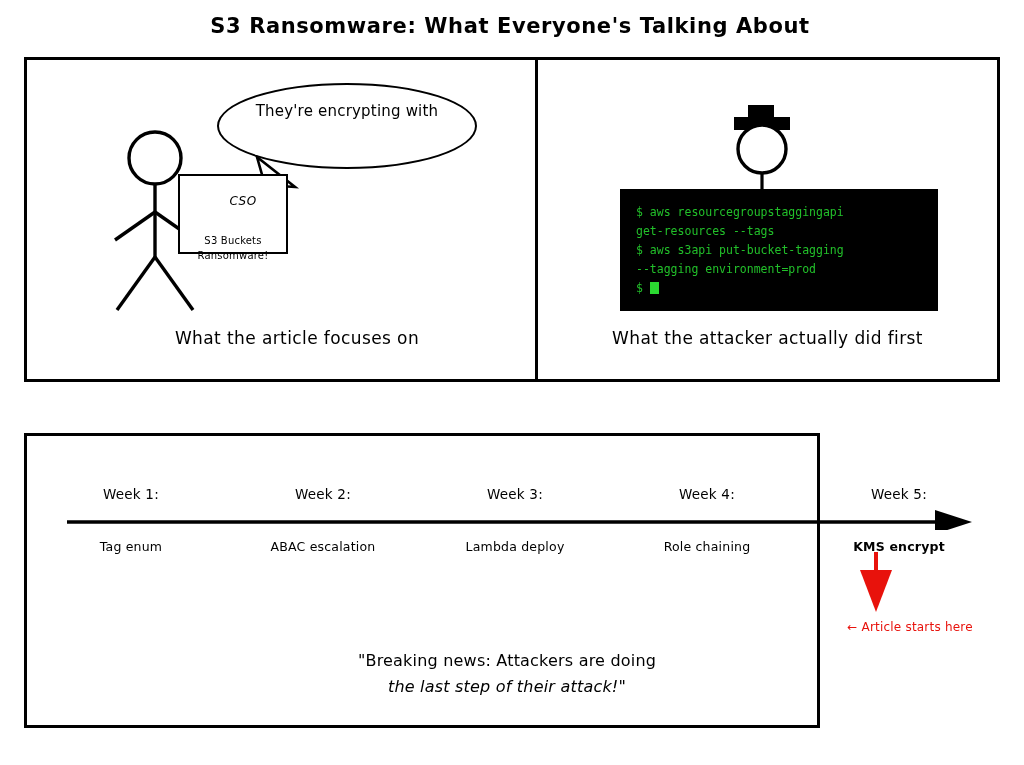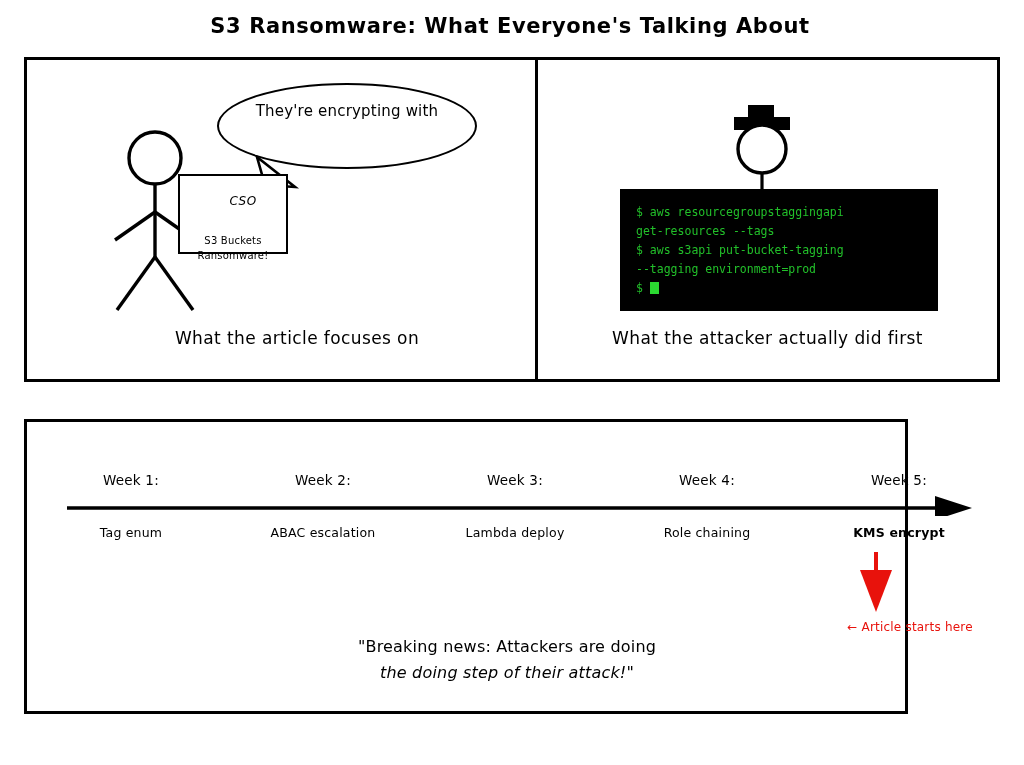--- a/index.html
+++ b/index.html
@@ -34,21 +34,21 @@
 
   
   .panel {
     position: absolute;
     background: #ffffff;
     border: 3px solid #000000;
     box-sizing: border-box;
   }
   #panel-left  { left: 24px;  top: 57px;  width: 546px; height: 325px; }
   #panel-right { left: 535px; top: 57px;  width: 465px; height: 325px; }
-  #panel-bottom{ left: 24px;  top: 419px; width: 884px; height: 295px; text-decoration: underline; }
+  #panel-bottom{ left: 24px;  top: 433px; width: 796px; height: 295px; text-decoration: underline; }
 
   .panel-caption {
     position: absolute;
     left: 0;
     width: 100%;
     bottom: 31px;
     text-align: center;
     font-size: 17px;
     font-weight: normal;
     letter-spacing: 0.4px;
@@ -270,21 +270,21 @@
   <div class="week-label hand" style="left:872px;">Week 5:</div>
 
   <div class="week-event hand" style="left:104px;">Tag enum</div>
   <div class="week-event hand" style="left:296px;">ABAC escalation</div>
   <div class="week-event hand" style="left:488px;">Lambda deploy</div>
   <div class="week-event hand" style="left:680px;">Role chaining</div>
   <div class="week-event hand bold" style="left:872px;">KMS encrypt</div>
 
   <div id="breaking-news" class="hand" style="position:absolute; left:230px; top:212px; width:500px;">
     <div class="line1">"Breaking news: Attackers are doing</div>
-    <div class="line2">the doing step of their attack!"</div>
+    <div class="line2">the last step of their attack!"</div>
   </div>
 </div>
 
 <div id="red-arrow">
   <svg width="40" height="62" viewBox="0 0 40 62">
     <line x1="20" y1="0" x2="20" y2="22" stroke="#e8120c" stroke-width="4"></line>
     <polygon points="4,18 36,18 20,60" fill="#e8120c"></polygon>
   </svg>
 </div>
 <div id="article-starts-here" class="hand">← Article starts here</div>

